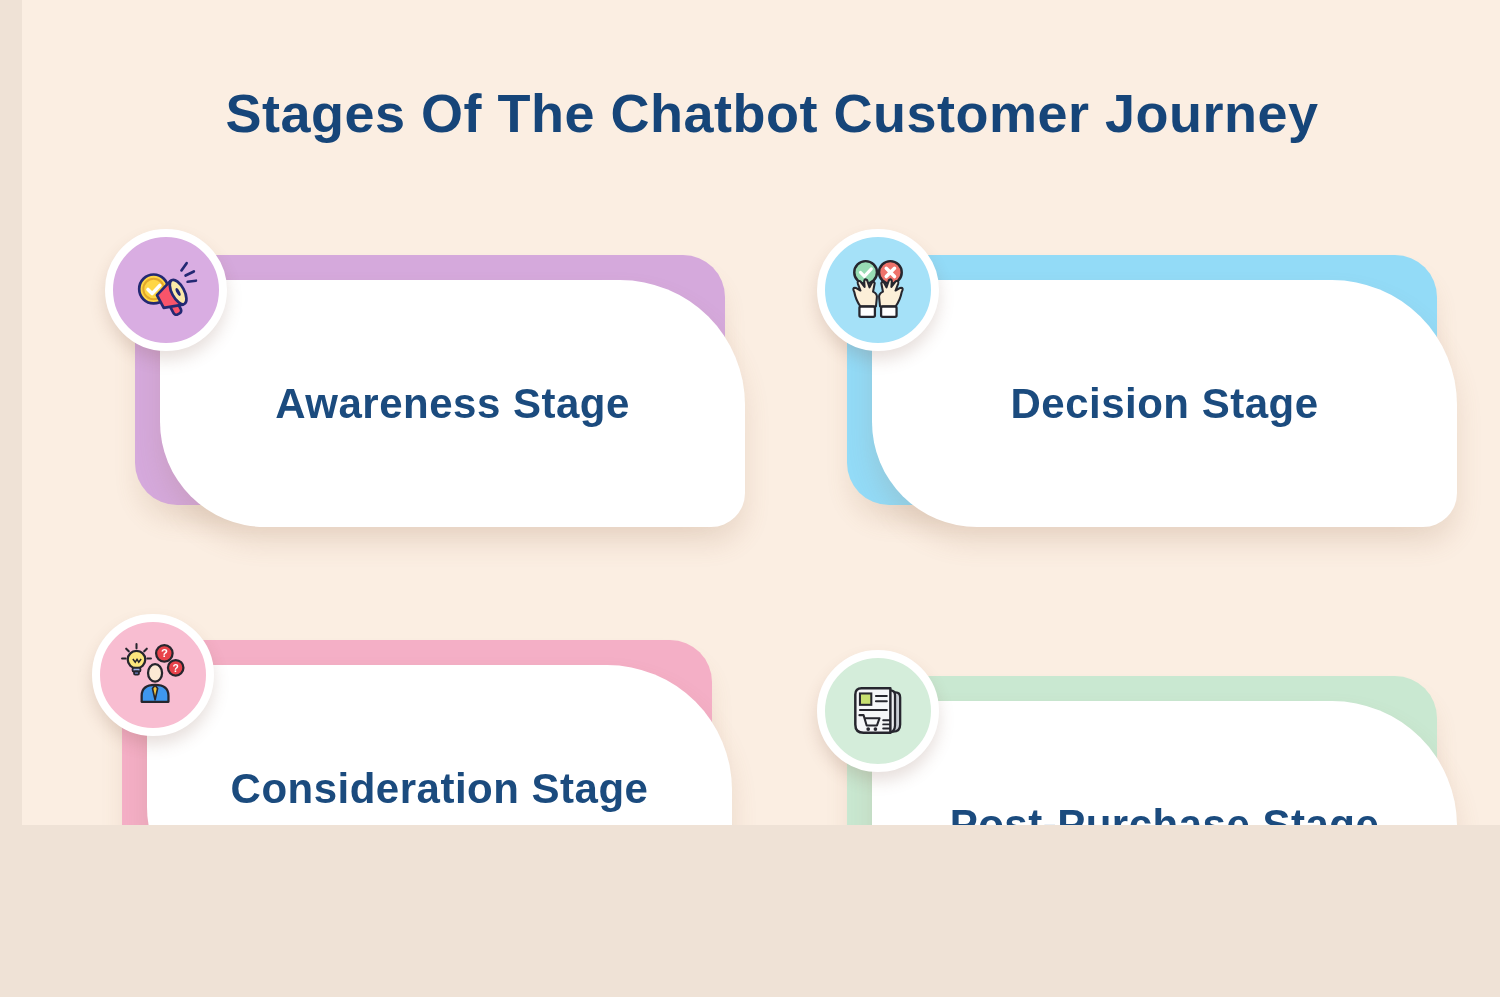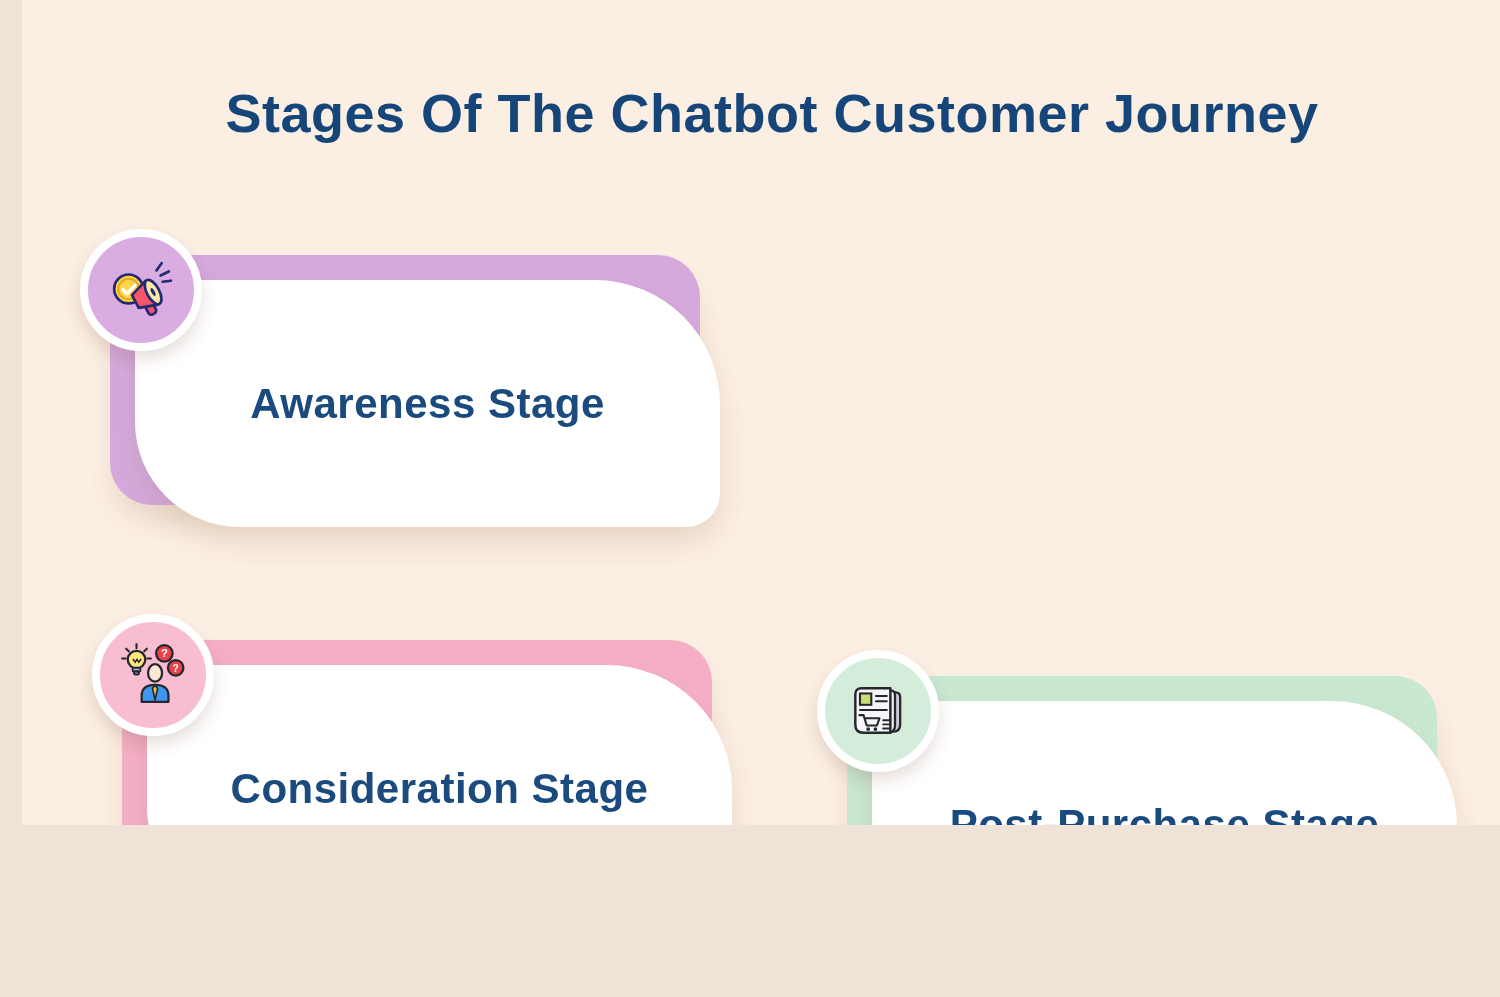--- a/index.html
+++ b/index.html
@@ -40,21 +40,21 @@
   .badge{
     position:absolute;left:-30px;top:-26px;
     width:106px;height:106px;border-radius:50%;
     background:var(--badgec);
     border:8px solid #ffffff;
     box-shadow:0 9px 16px rgba(120,80,60,.18);
     display:flex;align-items:center;justify-content:center;
     z-index:3;
   }
   .badge svg{width:66px;height:66px;display:block;}
-  #card-awareness{left:88px;top:255px;text-align:center;}
+  #card-awareness{left:113px;top:255px;text-align:center;}
   #card-decision{left:825px;top:255px;}
   #card-consideration{left:100px;top:640px;}
   #card-postpurchase{left:825px;top:676px;}
 </style>
 </head>
 <body>
 
 <div class="canvas" style="--bg: #FBEEE2; --title: #164579; --label: #1B4B7E;">
 
   <h1 class="title">Stages Of The Chatbot Customer Journey</h1>
@@ -77,20 +77,42 @@
         <g transform="rotate(-28 38 37)">
           <rect x="31" y="44" width="8" height="12" rx="3" fill="#F8546A" stroke="#232973" stroke-width="2.6"></rect>
           <path d="M25 30 L43 24 L43 50 L25 44 Z" fill="#F8546A" stroke="#232973" stroke-width="2.6" stroke-linejoin="round"></path>
           <ellipse cx="44.5" cy="37" rx="6" ry="13" fill="#FBE9A8" stroke="#232973" stroke-width="2.6"></ellipse>
           <ellipse cx="44.5" cy="37" rx="1.6" ry="4.2" fill="#232973"></ellipse>
         </g>
       </svg>
     </div>
   </section>
 
+  <section class="card" id="card-decision" style="--accent: #93DBF7; --badgec: #A5E1F8;">
+    <div class="back"></div>
+    <div class="front">
+      <span class="label">Decision Stage</span>
+    </div>
+    <div class="badge">
+      <svg viewBox="0 0 64 64" fill="none" aria-label="hands-approve-reject-icon">
+        <circle cx="20" cy="15" r="11" fill="#98DCB4" stroke="#26262E" stroke-width="2.4"></circle>
+        <path d="M15 15 L18.8 18.8 L25.5 11.5" stroke="#fff" stroke-width="3" stroke-linecap="round" stroke-linejoin="round"></path>
+        <circle cx="44" cy="15" r="11" fill="#EE736B" stroke="#26262E" stroke-width="2.4"></circle>
+        <path d="M40 11 L48 19 M48 11 L40 19" stroke="#fff" stroke-width="3.4" stroke-linecap="round"></path>
+        <g fill="#FCEFD8" stroke="#26262E" stroke-width="2" stroke-linejoin="round">
+          <path d="M9 34 q-2.5 -4.5 1.5 -4 l4.5 2.5 L12.5 26 q-1 -3.5 2.2 -2.6 L19 29 l-0.4 -5.6 q0.2 -2.8 2.8 -1 l2.4 7 l2 -4 q2 -2.6 3 0 l-1.6 8.2 q4.6 2 3.6 6.6 L30 48 H15 Q10.5 42 9 34 Z"></path>
+          <path d="M55 34 q2.5 -4.5 -1.5 -4 l-4.5 2.5 L51.5 26 q1 -3.5 -2.2 -2.6 L45 29 l0.4 -5.6 q-0.2 -2.8 -2.8 -1 l-2.4 7 l-2 -4 q-2 -2.6 -3 0 l1.6 8.2 q-4.6 2 -3.6 6.6 L34 48 H49 Q53.5 42 55 34 Z"></path>
+        </g>
+        <g fill="#fff" stroke="#26262E" stroke-width="2.2">
+          <rect x="14" y="48" width="15" height="10" rx="1.5"></rect>
+          <rect x="35" y="48" width="15" height="10" rx="1.5"></rect>
+        </g>
+      </svg>
+    </div>
+  </section>
 
   <section class="card" id="card-consideration" style="--accent: #F4AFC6; --badgec: #F8BDD1;">
     <div class="back"></div>
     <div class="front">
       <span class="label">Consideration Stage</span>
     </div>
     <div class="badge">
       <svg viewBox="0 0 64 64" fill="none" aria-label="person-thinking-questions-icon">
         <g stroke="#26262E" stroke-width="2" stroke-linecap="round">
           <path d="M16 6 L16 2"></path>

